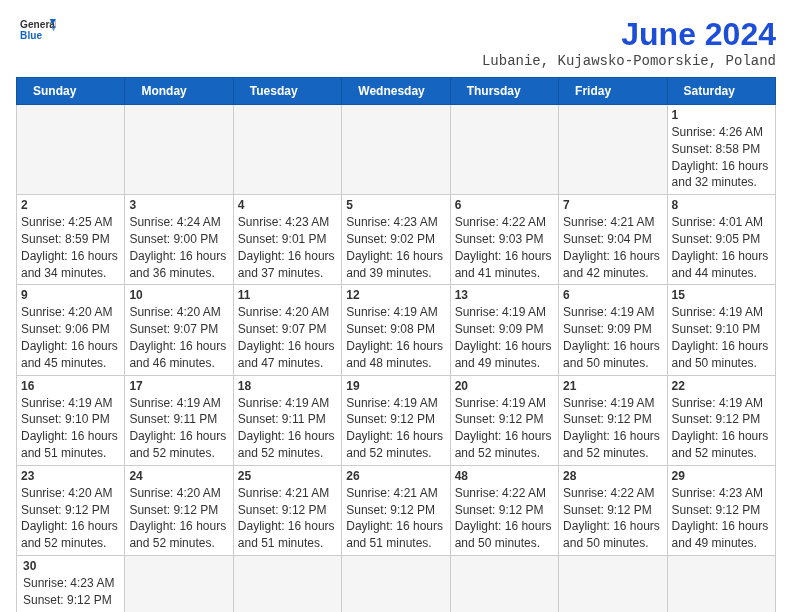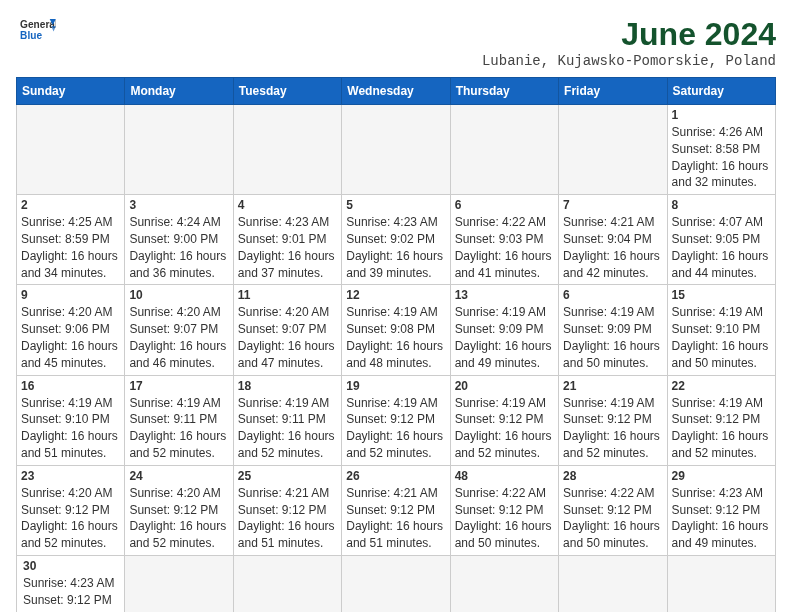--- a/index.html
+++ b/index.html
@@ -25,38 +25,38 @@
       width: 36px;
       height: 28px;
       margin-left: 4px;
     }
     .title-block {
       text-align: right;
     }
     .month-title {
       font-size: 32px;
       font-weight: bold;
-      color: #14532d;
+      color: #1d4ed8;
     }
     .subtitle {
       font-size: 14px;
       color: #444;
       font-family: Liberation Mono, monospace;
     }
     .calendar {
       width: 100%;
       border-collapse: collapse;
       border: 1px solid #ccc;
     }
     .calendar th {
       background-color: #1565c0;
       color: #fff;
       font-size: 12px;
       font-weight: bold;
-      padding: 6px 5px;
+      padding: 6px 16px;
       text-align: left;
       border: 1px solid #1255a0;
       margin-top: 48px;
     }
     .calendar td {
       vertical-align: top;
       border: 1px solid #ccc;
       padding: 3px 4px;
       width: 14.28%;
       background: #fff;
@@ -164,21 +164,21 @@
 Daylight: 16 hours and 41 minutes.</div>
         </td>
         <td>
           <span class="day-number">7</span>
           <div class="day-info">Sunrise: 4:21 AM
 Sunset: 9:04 PM
 Daylight: 16 hours and 42 minutes.</div>
         </td>
         <td>
           <span class="day-number">8</span>
-          <div class="day-info">Sunrise: 4:07 AM
+          <div class="day-info">Sunrise: 4:01 AM
 Sunset: 9:05 PM
 Daylight: 16 hours and 44 minutes.</div>
         </td>
       </tr>
       <tr>
         <td>
           <span class="day-number">9</span>
           <div class="day-info">Sunrise: 4:20 AM
 Sunset: 9:06 PM
 Daylight: 16 hours and 45 minutes.</div>

